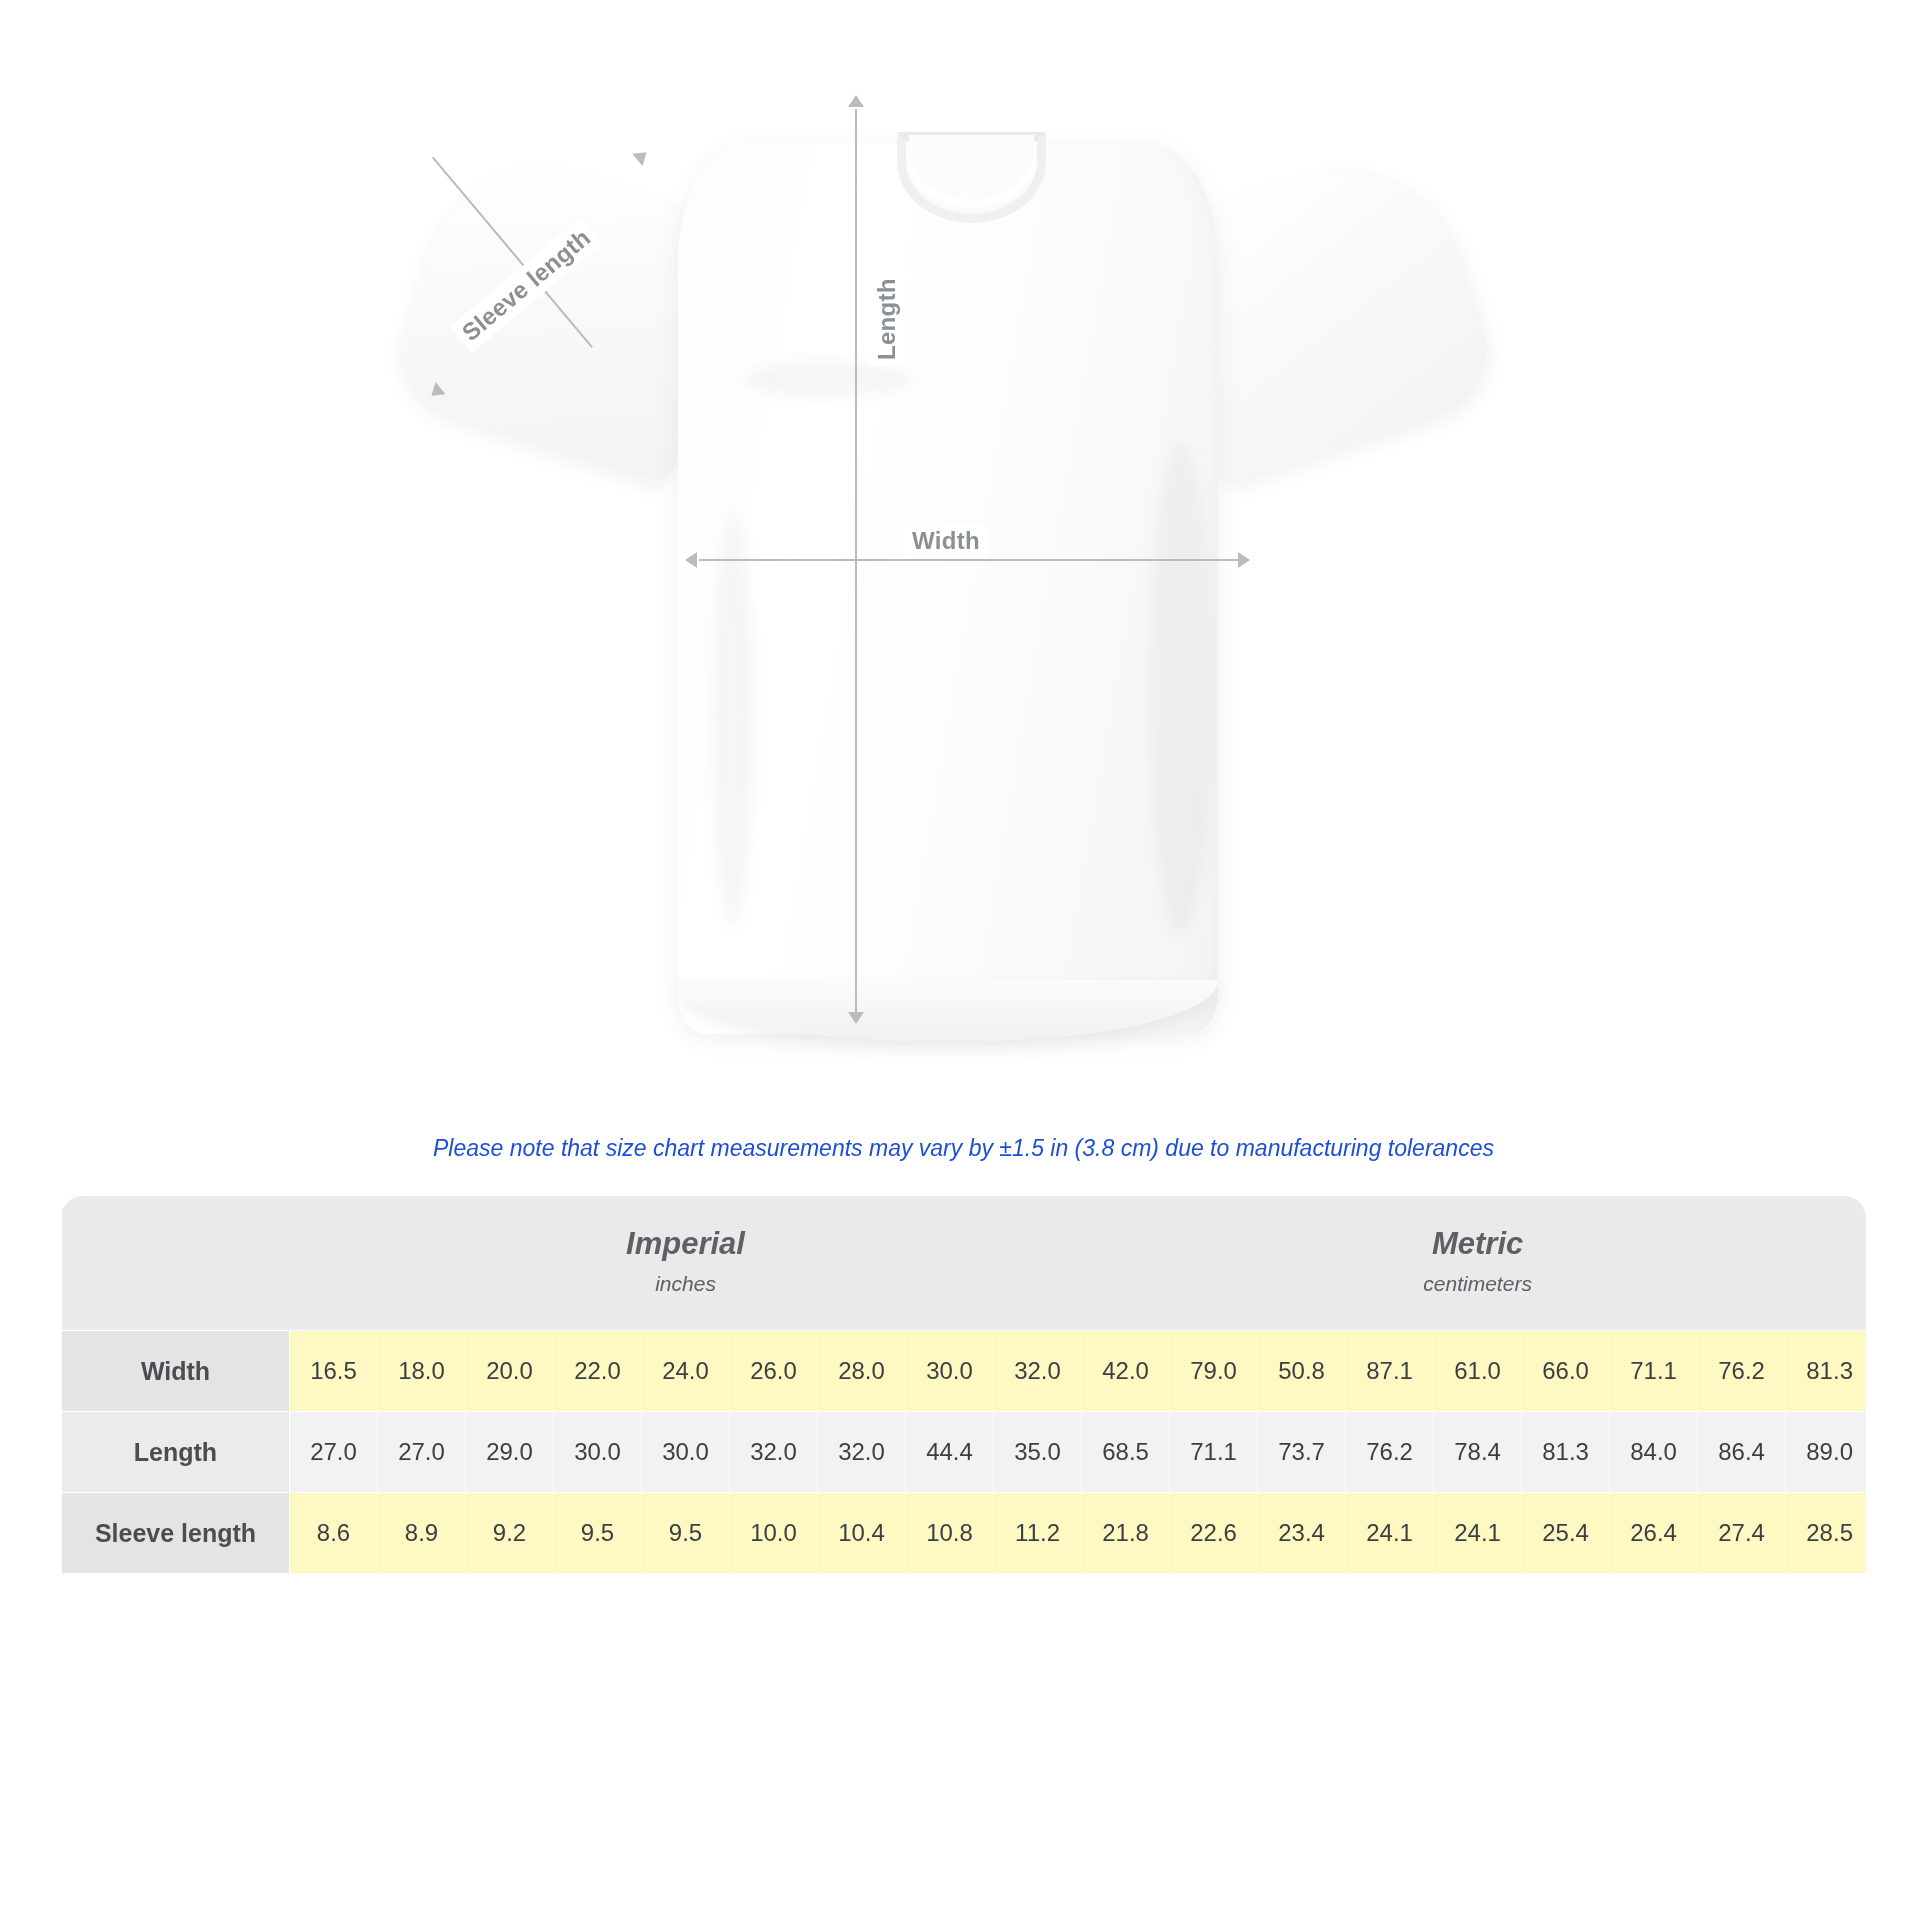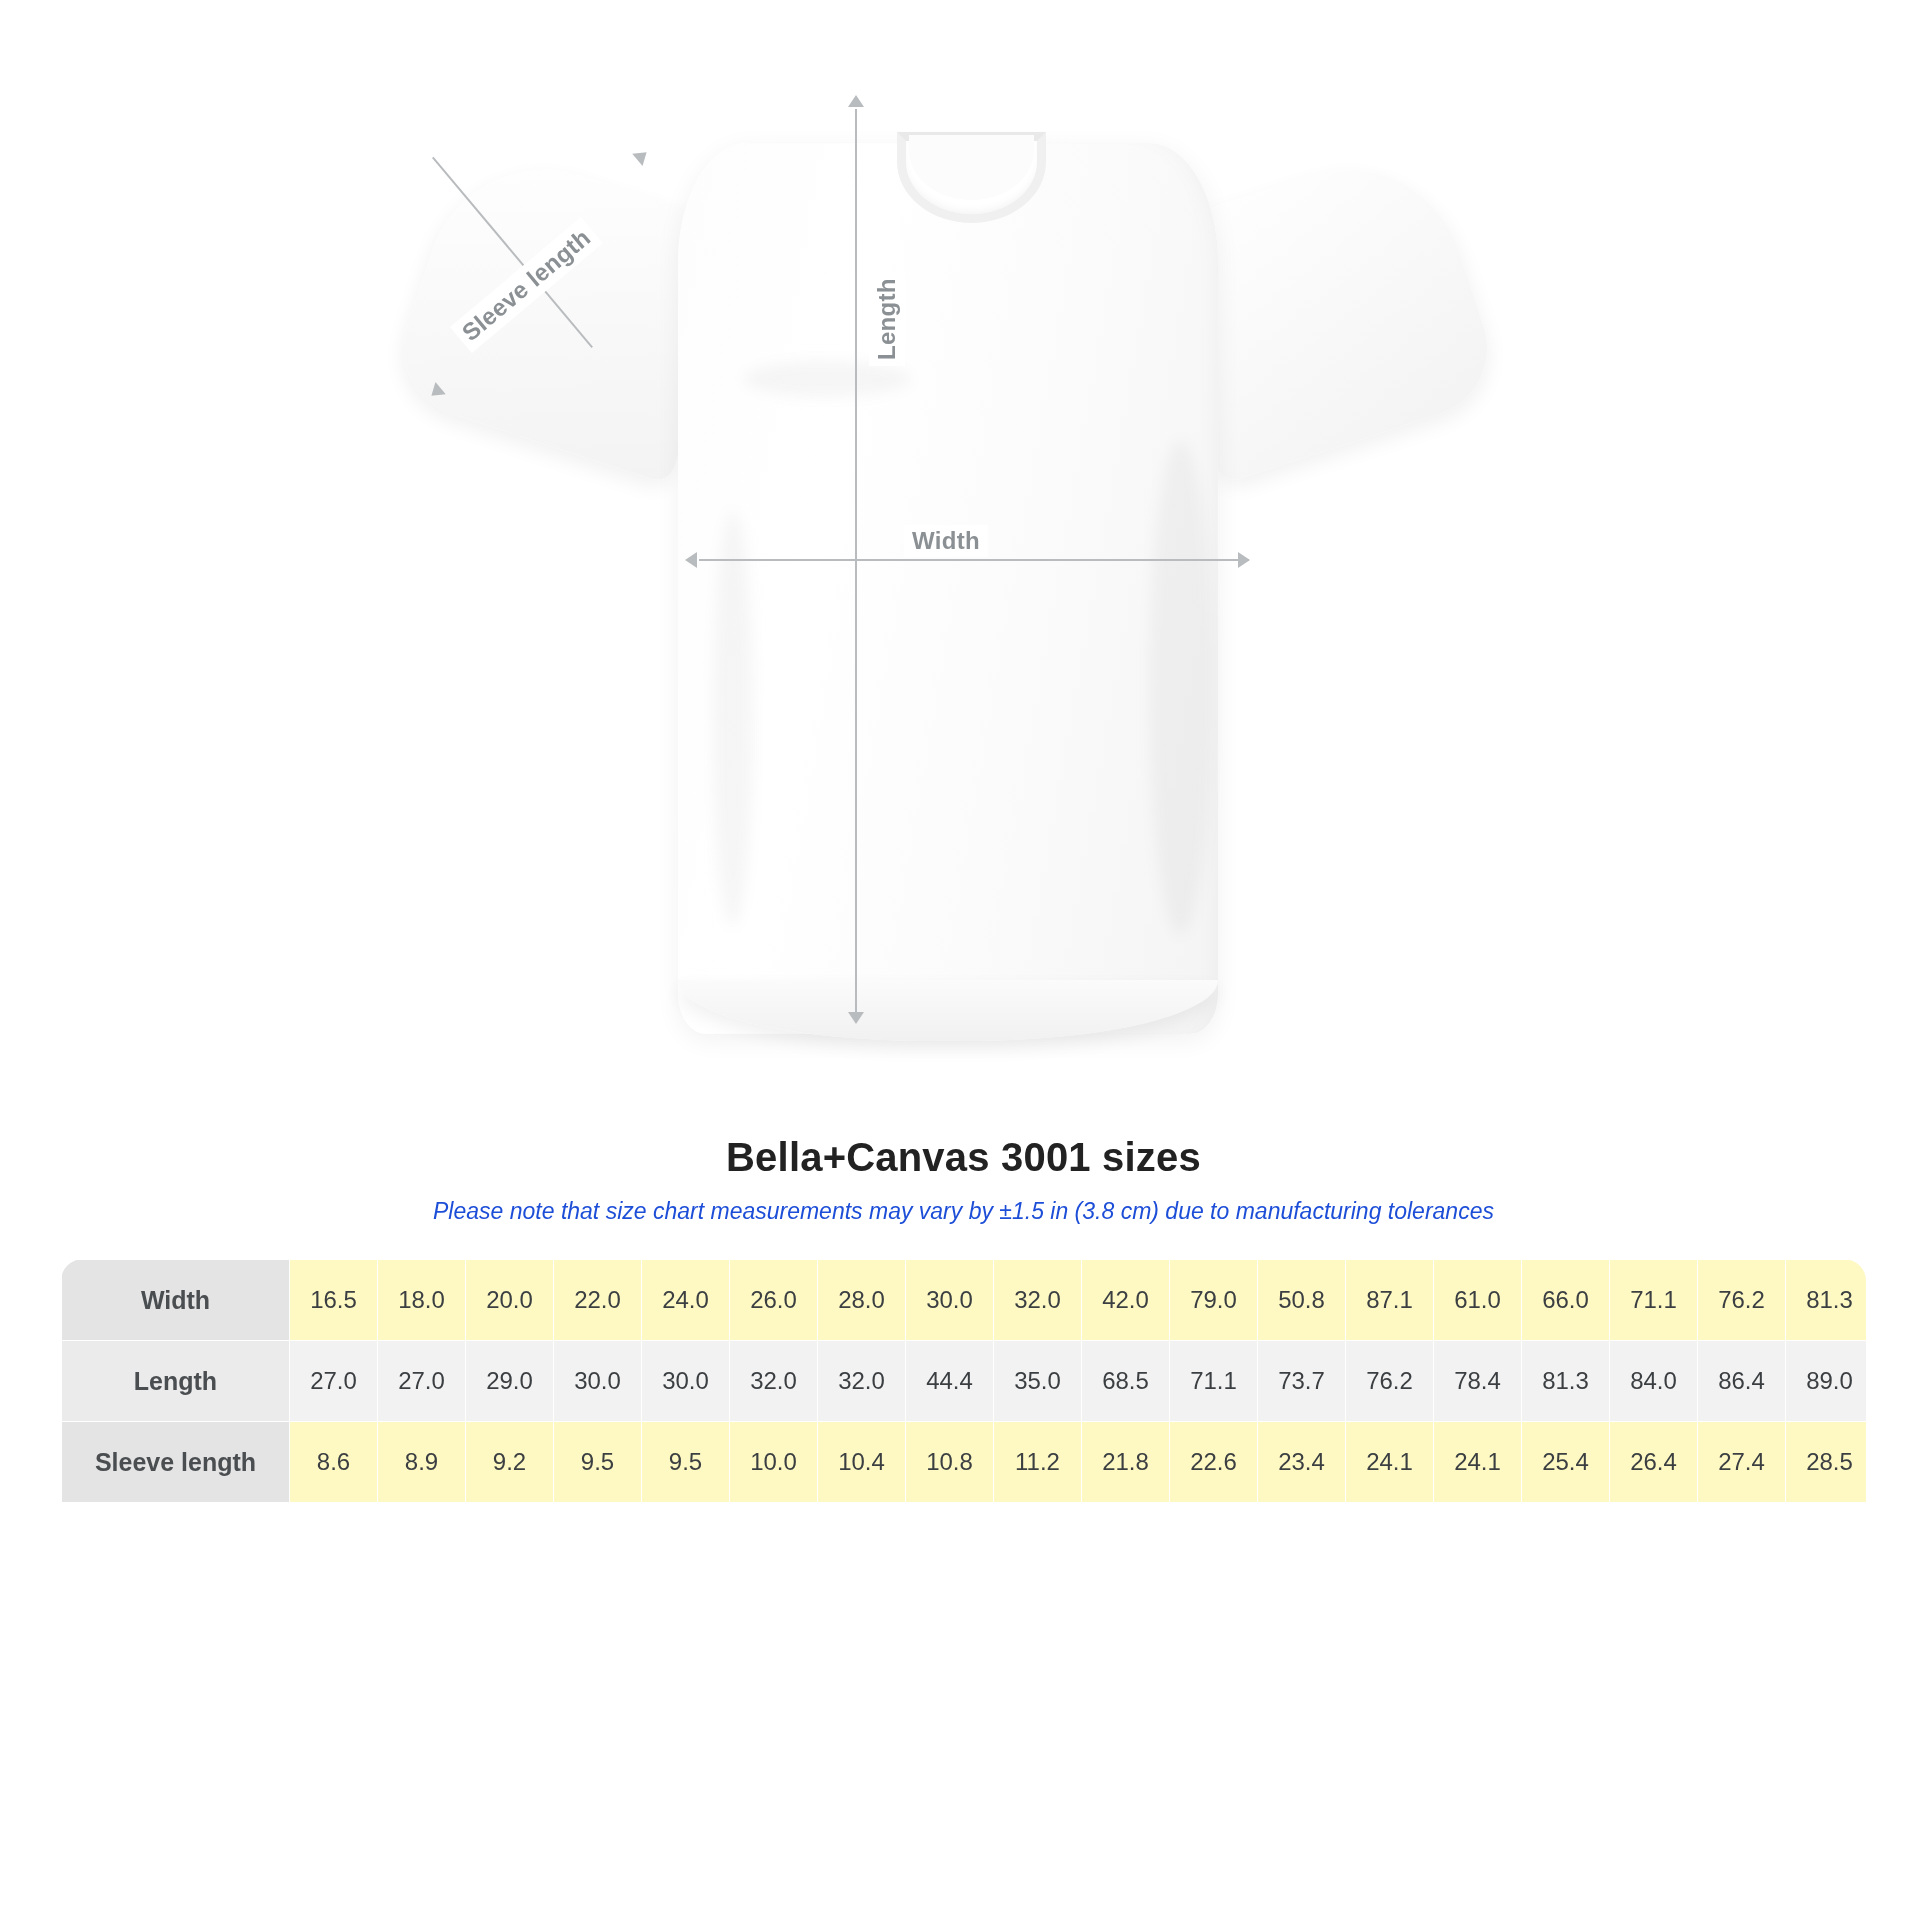--- a/index.html
+++ b/index.html
@@ -248,21 +248,20 @@
   <div class="arrow arrow-right" style="left:1238px; top:552px;"></div>
   <div class="guide-label label-width">Width</div>
 
   <div class="sleeve-guide"></div>
   <div class="arrow arrow-up" style="left:634px; top:150px; transform:rotate(50deg);"></div>
   <div class="arrow arrow-down" style="left:428px; top:386px; transform:rotate(50deg);"></div>
   <div class="guide-label label-sleeve">Sleeve length</div>
 </div>
 
 <div class="title-block">
-  <div class="chart-title">Bella+Canvas 3001 sizes</div>
   <div class="chart-note">Please note that size chart measurements may vary by ±1.5 in (3.8 cm) due to manufacturing tolerances</div>
 </div>
 
 <div class="table-wrap">
   <table>
     <colgroup>
       <col class="label-col">
       <col class="data-col">
         <col class="data-col">
         <col class="data-col">
@@ -276,20 +275,31 @@
         <col class="data-col">
         <col class="data-col">
         <col class="data-col">
         <col class="data-col">
       <col class="data-col">
         <col class="data-col">
         <col class="data-col">
         <col class="data-col">
     </colgroup>
     <thead>
+      <tr class="unit-row">
+        <td></td>
+        <td colspan="9">
+          <div class="unit-name">Imperial</div>
+          <div class="unit-sub">inches</div>
+        </td>
+        <td colspan="9">
+          <div class="unit-name">Metric</div>
+          <div class="unit-sub">centimeters</div>
+        </td>
+      </tr>
     </thead>
     <tbody>
       <tr class="row-a">
         <td class="row-label">Width</td>
         <td>16.5</td>
         <td>18.0</td>
         <td>20.0</td>
         <td>22.0</td>
         <td>24.0</td>
         <td>26.0</td>

